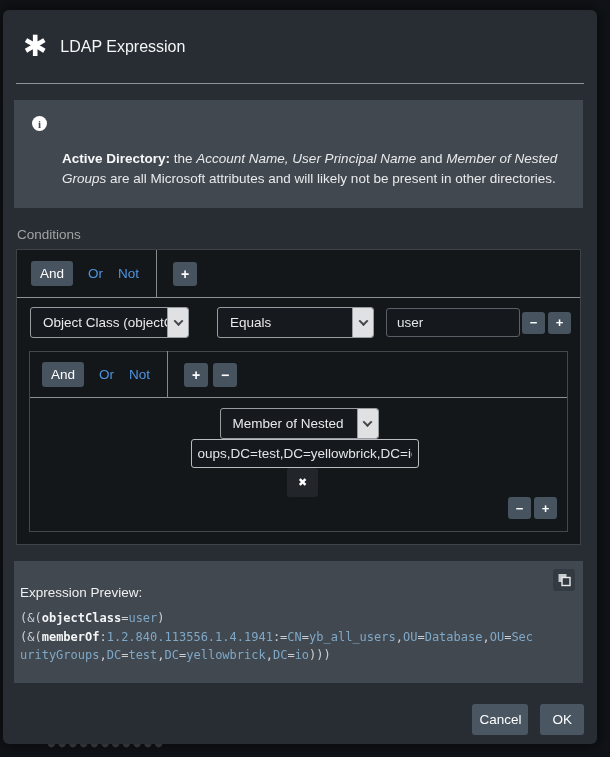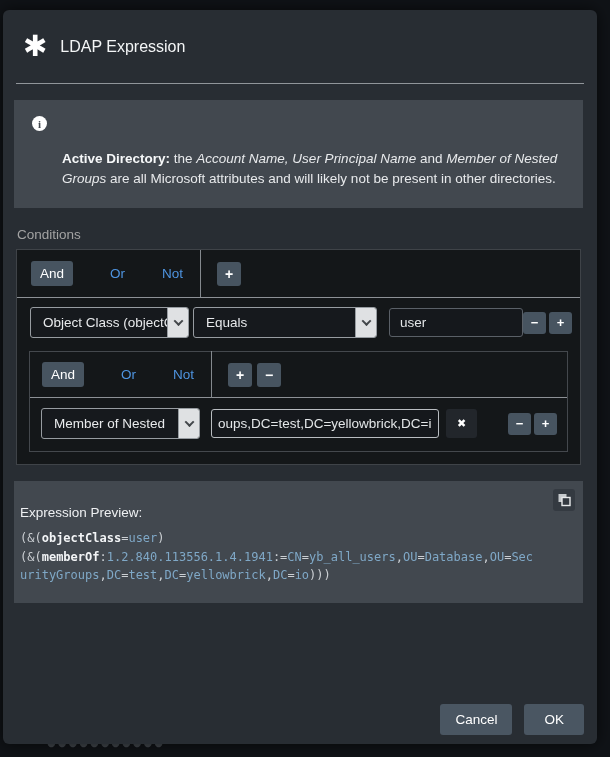--- a/index.html
+++ b/index.html
@@ -38,57 +38,57 @@
   .info-p b { color:#f6f8f9; }
 
   
   .conditions-label { color:#a3a3a3; font-size:13.5px; margin:19px 0 7px 14px; }
   .cond-box { margin:0 16px 0 13px; background:#141719; border:1px solid #3f4348; }
   .toggle-row { display:flex; align-items:center; padding:11px 14px; }
   .btn-toggle {
     background:#475460; color:#fff; font-size:13.5px; padding:5px 9px;
     border:none; border-radius:3px; cursor:pointer; font-family:inherit;
   }
-  .link-toggle { color:#4e94e0; font-size:13.5px; margin-left:37px; cursor:pointer; background:none; border:none; font-family:inherit; }
+  .link-toggle { color:#4e94e0; font-size:13.5px; margin-left:15px; cursor:pointer; background:none; border:none; font-family:inherit; }
   .v-divider { width:1px; align-self:stretch; background:#84898e; margin:-11px 16px -11px 17px; }
   .btn-sq {
     width:24px; height:24px; background:#475460; color:#fff; border:none; border-radius:3px;
     font-size:14px; font-weight:bold; cursor:pointer; line-height:1;
     display:flex; align-items:center; justify-content:center; font-family:inherit;
   }
   .row-divider { height:1px; background:#8d9196; }
 
   .cond-row { display:flex; align-items:center; padding:9px 9px 10px 13px; }
   .select {
     height:31px; background:#16191d; border:1px solid #979ca1; border-radius:3px;
     display:flex; align-items:stretch; overflow:hidden; cursor:pointer; flex:0 0 auto;
   }
   .select-label {
     padding:0 6px 0 12px; font-size:13.5px; color:#e8eaec; white-space:nowrap;
     overflow:hidden; flex:1; align-self:center;
   }
   .select-caret-box { width:21px; flex:0 0 auto; background:#dfe1e3; border-left:1px solid #979ca1; display:flex; align-items:center; justify-content:center; }
   .caret { width:7px; height:7px; border-right:2px solid #43474b; border-bottom:2px solid #43474b; transform:rotate(45deg) translate(-1px,-1px); }
   .sel-attr { width:159px; }
-  .sel-op { width:184px; margin-left:4px; }
+  .sel-op { width:157px; margin-left:28px; }
   .text-input {
     background:#15181c; border:1px solid #5a6067; border-radius:3px; color:#e3e6e8;
     font-size:13.5px; height:29px; padding:0 10px; font-family:inherit;
   }
   .input-value { width:134px; margin-left:12px; }
   .row-btns { margin-left:auto; display:flex; gap:3px; }
   .btn-sm {
     width:23px; height:22px; background:#475460; color:#fff; border:none; border-radius:3px;
     font-size:13px; font-weight:bold; cursor:pointer; line-height:1;
     display:flex; align-items:center; justify-content:center; font-family:inherit;
   }
 
   .nested-box { margin:3px 12px 12px 12px; border:1px solid #44484d; }
   .nested-box .toggle-row { padding:10px 12px; }
-  .nested-box .cond-row { padding:10px 10px 12px 11px; }
+  .nested-box .cond-row { padding:10px 10px 12px 11px;flex-direction:column; }
   .toggle-btn-group { display:flex; gap:5px; }
   .member-input { width:228px; margin-left:11px; padding:0 6px; border-color:#b9bdc1; }
   .clear-btn {
     width:31px; height:29px; margin-left:7px; background:#22262b; color:#fff;
     border:none; border-radius:3px; font-size:11px; font-weight:bold; cursor:pointer;
     display:flex; align-items:center; justify-content:center; font-family:"DejaVu Sans", sans-serif;
   }
 
   
   .preview-box { margin:16px 14px 0 11px; background:#42484f; position:relative; padding:24px 16px 18px 6px; }
@@ -100,23 +100,23 @@
   .preview-label { color:#eef0f2; font-size:13.5px; margin-bottom:9px; }
   .code { font-family:"DejaVu Sans Mono", monospace; font-size:12px; line-height:1.55; word-break:break-all; max-width:515px; color:#ccd0d4; }
   .tok-p { color:#ccd0d4; }
   .tok-a { color:#f2f4f6; font-weight:bold; }
   .tok-v { color:#7fa8c7; }
 
   
   .modal-footer { position:absolute; right:13px; bottom:9px; display:flex; gap:12px; }
   .btn-footer {
     background:#4a5662; color:#fff; border:none; border-radius:3px; cursor:pointer;
-    font-size:13.5px; padding:0 15px; height:31px; font-family:inherit;
-  }
-  .btn-ok { padding:0 20px; }
+    font-size:13.5px; padding:0 7px; height:31px; font-family:inherit;
+  }
+  .btn-ok { padding:0 12px; }
 </style>
 </head>
 <body>
 
 <div class="bg-partial-text">word</div>
 <div class="bg-dots">●●●●●●●●●●●</div>
 
 <div class="modal">
 
   <div class="modal-header">

